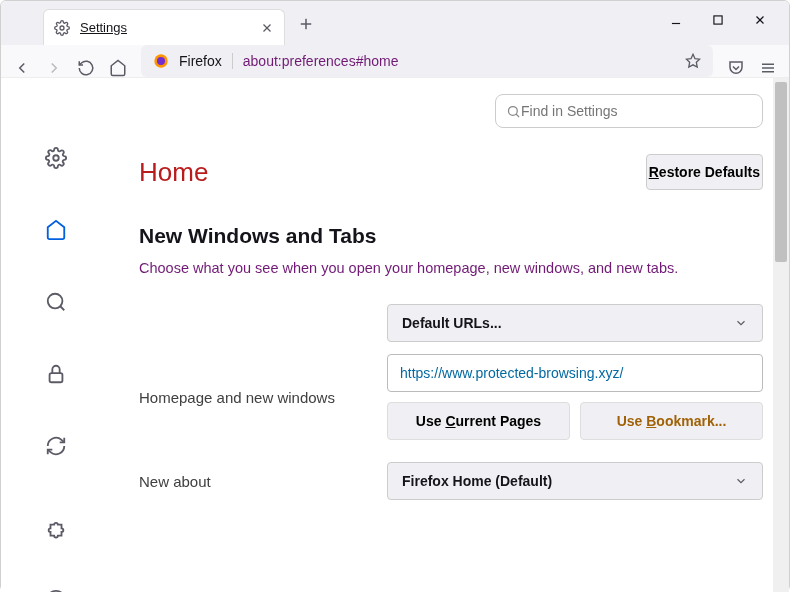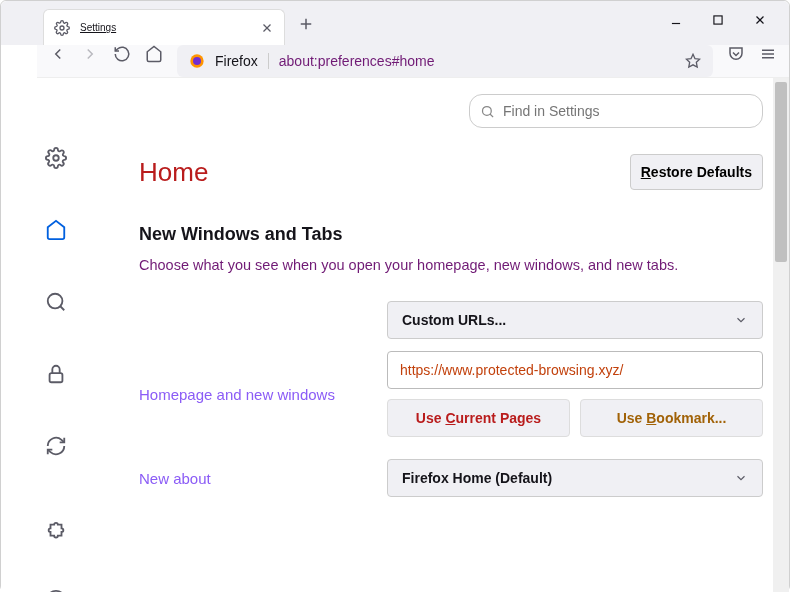--- a/index.html
+++ b/index.html
@@ -3,66 +3,66 @@
 <meta charset="utf-8">
 <style>
 * { box-sizing: border-box; margin: 0; padding: 0; font-family: "Segoe UI", Arial, sans-serif; }
 body { background: #fff; width: 790px; height: 592px; overflow: hidden; position: relative; }
 
 .window { width: 790px; height: 592px; border: 1px solid #d0d0d0; border-radius: 6px; display: flex; flex-direction: column; background: #fff; }
 
 .titlebar { height: 44px; display: flex; align-items: flex-start; background: #f0f0f4; border-radius: 6px 6px 0 0; }
 .tab { margin-left: 42px; margin-top: 8px; height: 36px; width: 242px; background: #fff; border-radius: 6px 6px 0 0; display: flex; align-items: center; padding: 0 10px; gap: 10px; border: 1px solid #ddd; border-bottom: none; }
 .tab .gear { width: 16px; height: 16px; color: #5b5b66; }
-.tab .title { font-size: 10px; color: #15141a; flex: 1; text-decoration: underline; }
+.tab .title { font-size: 13px; color: #15141a; flex: 1; text-decoration: underline; }
 .tab .close { width: 14px; height: 14px; color: #5b5b66; cursor: pointer; }
 .newtab { margin-left: 12px; margin-top: 14px; width: 18px; height: 18px; color: #5b5b66; cursor: pointer; }
 .win-controls { margin-left: auto; display: flex; gap: 28px; padding-right: 22px; padding-top: 12px; }
 .win-controls svg { width: 14px; height: 14px; color: #15141a; cursor: pointer; }
 
-.toolbar { height: 44px; display: flex; align-items: flex-start; padding: 0 12px; gap: 14px; background: #f9f9fb; border-bottom: 1px solid #eee; margin-left: 36px; }
+.toolbar { height: 44px; display: flex; align-items: flex-end; padding: 0 12px; gap: 14px; background: #f9f9fb; border-bottom: 1px solid #eee; }
 .toolbar svg.nav { width: 18px; height: 18px; color: #5b5b66; }
 .toolbar svg.disabled { opacity: 0.4; }
 .urlbar { flex: 1; height: 32px; background: #f0f0f4; border-radius: 6px; display: flex; align-items: center; padding: 0 12px; gap: 10px; }
 .urlbar .ffxicon { width: 16px; height: 16px; }
 .urlbar .brand { font-size: 14px; color: #15141a; }
 .urlbar .divider { width: 1px; height: 16px; background: #ccc; }
 .urlbar .url { font-size: 14px; color: #701a75; flex: 1; }
 .urlbar .star { width: 16px; height: 16px; color: #5b5b66; }
 
 .content { flex: 1; display: flex; position: relative; background: #fff; }
 .sidebar { width: 110px; display: flex; flex-direction: column; align-items: center; padding-top: 58px; gap: 20px; }
 .sidenav { display: flex; flex-direction: column; gap: 28px; align-items: center; }
 .sidebottom { display: flex; flex-direction: column; gap: 24px; align-items: center; margin-top: 22px; }
 .sidebar .item { width: 44px; height: 44px; display: flex; align-items: center; justify-content: center; border-radius: 6px; cursor: pointer; }
 .sidebar .item.active svg { color: #0060df; }
 .sidebar svg { width: 22px; height: 22px; color: #5b5b66; }
 
 .main { flex: 1; padding: 20px 26px 0 28px; position: relative; overflow: hidden; }
-.searchbox { position: absolute; right: 26px; top: 16px; width: 294px; height: 34px; border: 1px solid #ccc; border-radius: 13px; display: flex; align-items: center; padding: 0 10px; gap: 8px; }
+.searchbox { position: absolute; right: 26px; top: 16px; width: 268px; height: 34px; border: 1px solid #ccc; border-radius: 8px; display: flex; align-items: center; padding: 0 10px; }
 .searchbox svg { width: 15px; height: 15px; color: #888; }
 .searchbox input { border: none; outline: none; font-size: 14px; color: #888; background: transparent; flex: 1; }
 
 .header-row { display: flex; align-items: center; justify-content: space-between; margin-top: 56px; }
 h1 { font-size: 26px; font-weight: 400; color: #b91c1c; }
-.restore-btn { height: 36px; padding: 0 10px; border: 1px solid #ccc; background: #f0f0f4; border-radius: 4px; font-size: 14px; cursor: pointer; font-weight: 600; }
-
-h2 { font-size: 18px; font-weight: 700; color: #15141a; margin-top: 34px; }
+.restore-btn { height: 36px; padding: 0 2px; border: 1px solid #ccc; background: #f0f0f4; border-radius: 4px; font-size: 14px; cursor: pointer; font-weight: 600; }
+
+h2 { font-size: 21px; font-weight: 700; color: #15141a; margin-top: 34px; }
 .desc { font-size: 14.5px; color: #701a75; margin-top: 10px; line-height: 1.4; }
 
 .row { display: flex; align-items: center; margin-top: 30px; }
-.row .label { width: 248px; font-size: 15px; color: #8b5cf6; }
+.row .label { width: 248px; font-size: 15px; color: #404040; }
 .row .controls { flex: 1; display: flex; flex-direction: column; gap: 10px; }
 .dropdown { height: 38px; border: 1px solid #ccc; background: #f0f0f4; border-radius: 4px; display: flex; align-items: center; padding: 0 14px; cursor: pointer; justify-content: space-between; }
 .dropdown span { font-size: 14px; font-weight: 600; color: #15141a; }
 .dropdown svg { width: 14px; height: 14px; color: #5b5b66; }
-.urlinput { height: 38px; border: 1px solid #bbb; border-radius: 4px; padding: 16px 12px; font-size: 14px; color: #c2410c; outline: none; }
+.urlinput { height: 38px; border: 1px solid #bbb; border-radius: 4px; padding: 16px 12px; font-size: 14px; color: #0369a1; outline: none; }
 .row2btns { display: flex; gap: 10px; }
 .row2btns button { flex: 1; height: 38px; border: 1px solid #ddd; background: #f0f0f4; border-radius: 4px; font-size: 14px; font-weight: 600; cursor: pointer; color: #a16207; }
-.row2btns button.disabled { color: #b91c1c; cursor: default; }
+.row2btns button.disabled { color: #000000; cursor: default; }
 
 .scroll-track { position: absolute; right: 0; top: 0; bottom: 0; width: 16px; background: #f0f0f0; }
 .scroll-thumb { position: absolute; right: 2px; top: 4px; width: 12px; height: 180px; background: #c0c0c0; border-radius: 2px; }
 
 .underline { text-decoration: underline; text-decoration-thickness: 1px; }
 </style>
 </head>
 <body>
 
 <div class="window">
@@ -199,21 +199,21 @@
         <button class="restore-btn"><span class="underline">R</span>estore Defaults</button>
       </div>
 
       <h2>New Windows and Tabs</h2>
       <p class="desc">Choose what you see when you open your homepage, new windows, and new tabs.</p>
 
       <div class="row" style="margin-top:26px;">
         <div class="label"></div>
         <div class="controls">
           <div class="dropdown">
-            <span>Custom URLs...</span>
+            <span>Default URLs...</span>
             <svg viewBox="0 0 24 24" fill="none" stroke="currentColor" stroke-width="2">
                 <polyline points="6 9 12 15 18 9"></polyline>
               </svg>
           </div>
         </div>
       </div>
 
       <div class="row" style="margin-top:12px;">
         <div class="label">Homepage and new windows</div>
         <div class="controls">

